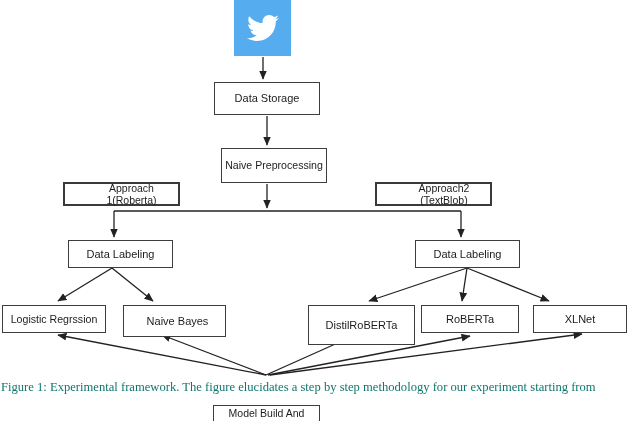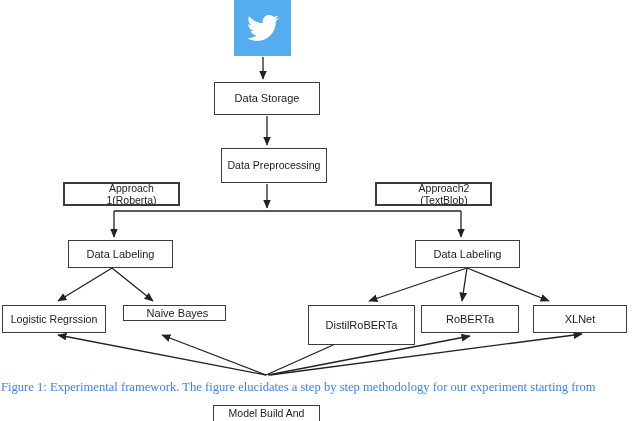--- a/index.html
+++ b/index.html
@@ -20,21 +20,21 @@
     line-height:1.15;
   }
   .label{
     position:absolute;display:flex;align-items:center;justify-content:center;
     text-align:center;background:#ffffff;color:#1c1c1c;font-size:10.5px;
     border:2px solid #3a3a3a;border-radius:0;box-sizing:border-box;
   }
   .caption{
     position:absolute;left:1px;top:380px;width:640px;
     font-family:"Liberation Serif","DejaVu Serif",serif;
-    font-size:12.6px;color:#3b82f6;white-space:nowrap;
+    font-size:12.6px;color:#0f766e;white-space:nowrap;
   }
 </style>
 </head>
 <body>
 
 <div class="canvas">
 
   <svg class="edges" viewBox="0 0 640 421" xmlns="http://www.w3.org/2000/svg">
     <defs>
       <marker id="ah" markerWidth="8" markerHeight="8" refX="6.5" refY="3" orient="auto">
@@ -62,33 +62,33 @@
   </svg>
 
   <div class="tw">
     <svg viewBox="0 0 24 24">
       <path d="M23.954 4.569c-.885.389-1.83.654-2.825.775 1.014-.611 1.794-1.574 2.163-2.723-.951.555-2.005.959-3.127 1.184-.896-.959-2.173-1.559-3.591-1.559-2.717 0-4.92 2.203-4.92 4.917 0 .39.045.765.127 1.124C7.691 8.094 4.066 6.13 1.64 3.161c-.427.722-.666 1.561-.666 2.475 0 1.71.87 3.213 2.188 4.096-.807-.026-1.566-.248-2.228-.616v.061c0 2.385 1.693 4.374 3.946 4.827-.413.111-.849.171-1.296.171-.314 0-.615-.03-.916-.086.631 1.953 2.445 3.377 4.604 3.417-1.68 1.319-3.809 2.105-6.102 2.105-.39 0-.779-.023-1.17-.067 2.189 1.394 4.768 2.209 7.557 2.209 9.054 0 13.999-7.496 13.999-13.986 0-.209 0-.42-.015-.63.961-.689 1.8-1.56 2.46-2.548l-.047-.02z"></path>
     </svg>
   </div>
 
   <div class="node" style="left:214px;top:82px;width:106px;height:33px;">Data Storage</div>
 
-  <div class="node" style="left:221px;top:148px;width:106px;height:35px;font-size:10.6px;">Data Preprocessing</div>
+  <div class="node" style="left:221px;top:148px;width:106px;height:35px;font-size:10.6px;">Naive Preprocessing</div>
 
   <div class="label" style="left:63px;top:182px;width:117px;height:24px;padding-left:20px;">Approach 1(Roberta)</div>
 
   <div class="label" style="left:375px;top:182px;width:117px;height:24px;padding-left:21px;">Approach2 (TextBlob)</div>
 
   <div class="node" style="left:68px;top:240px;width:105px;height:28px;">Data Labeling</div>
 
   <div class="node" style="left:415px;top:240px;width:105px;height:28px;">Data Labeling</div>
 
   <div class="node" style="left:2px;top:305px;width:104px;height:28px;font-size:10.6px;">Logistic Regrssion</div>
 
-  <div class="node" style="left:123px;top:305px;width:103px;height:16px;padding-left:6px;">Naive Bayes</div>
+  <div class="node" style="left:123px;top:305px;width:103px;height:32px;padding-left:6px;">Naive Bayes</div>
 
   <div class="node" style="left:308px;top:305px;width:107px;height:40px;">DistilRoBERTa</div>
 
   <div class="node" style="left:421px;top:305px;width:98px;height:28px;">RoBERTa</div>
 
   <div class="node" style="left:533px;top:305px;width:94px;height:28px;">XLNet</div>
 
   <div class="node" style="left:213px;top:376px;width:107px;height:29px;flex-direction:column;font-size:10.5px;margin-top:29px;">
     <span>Model Build And</span>
     <span>Evaluation</span>

